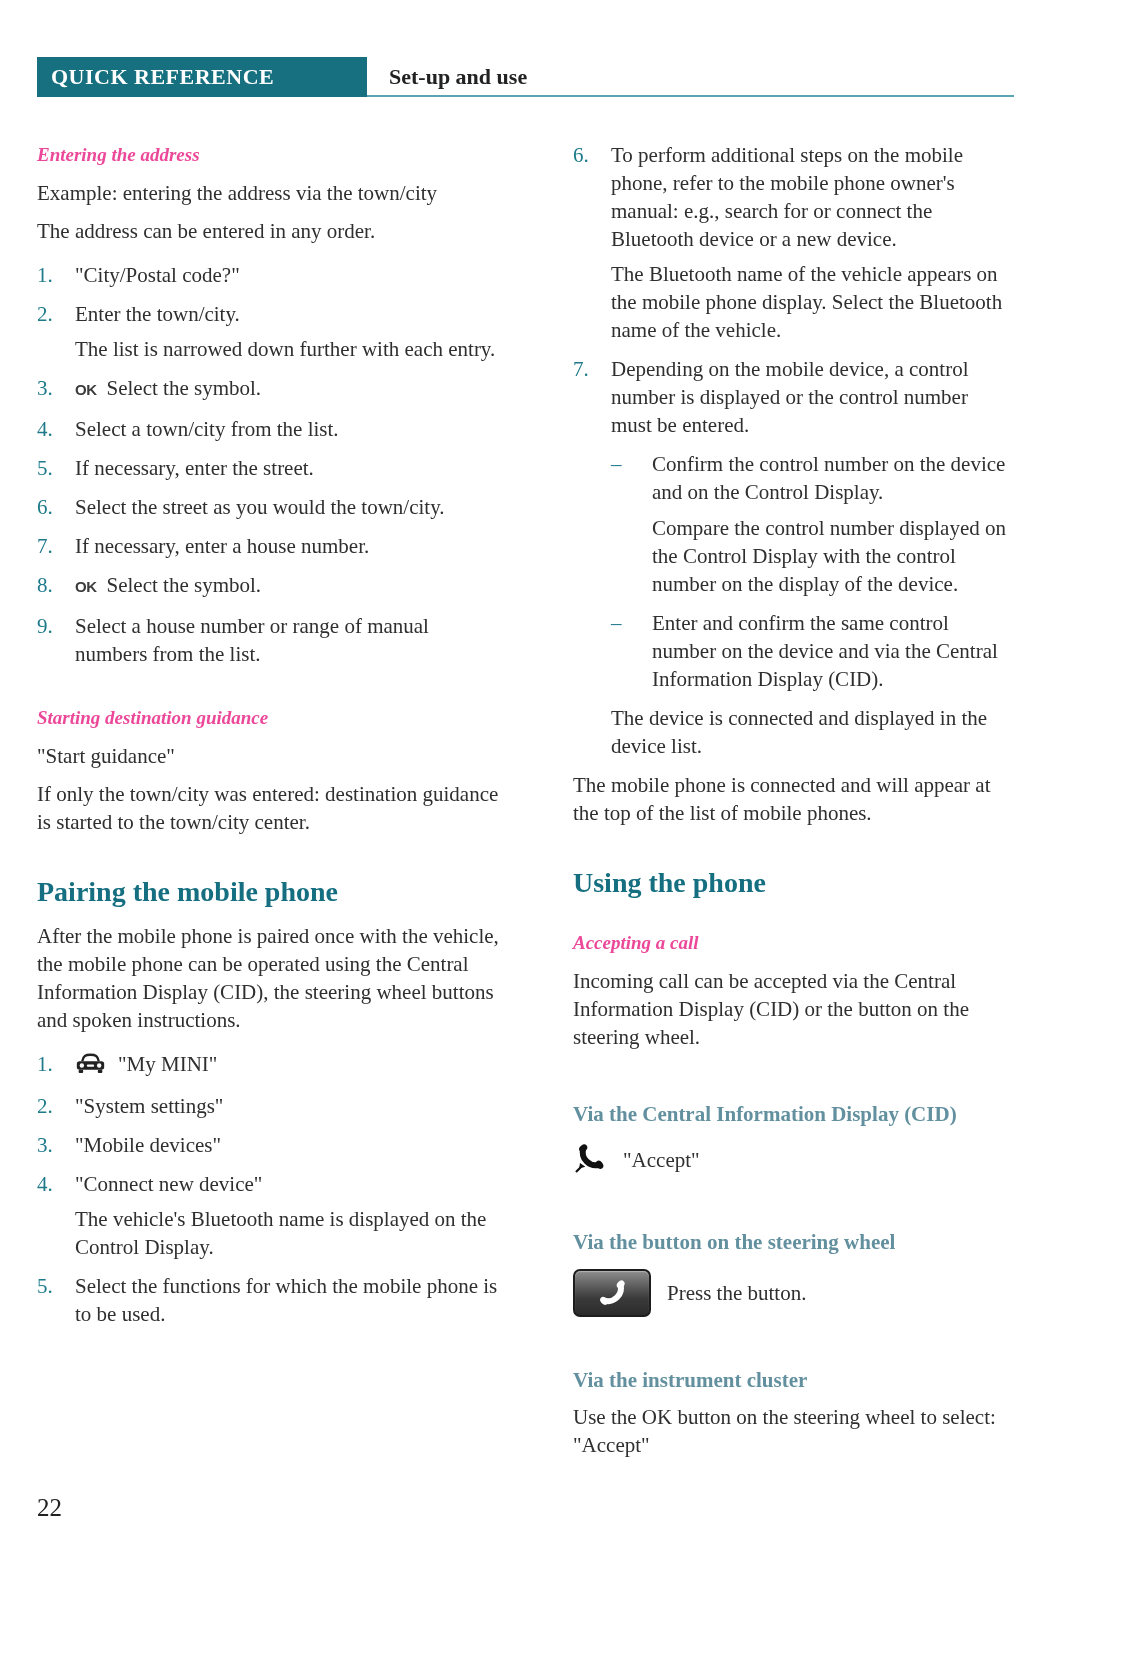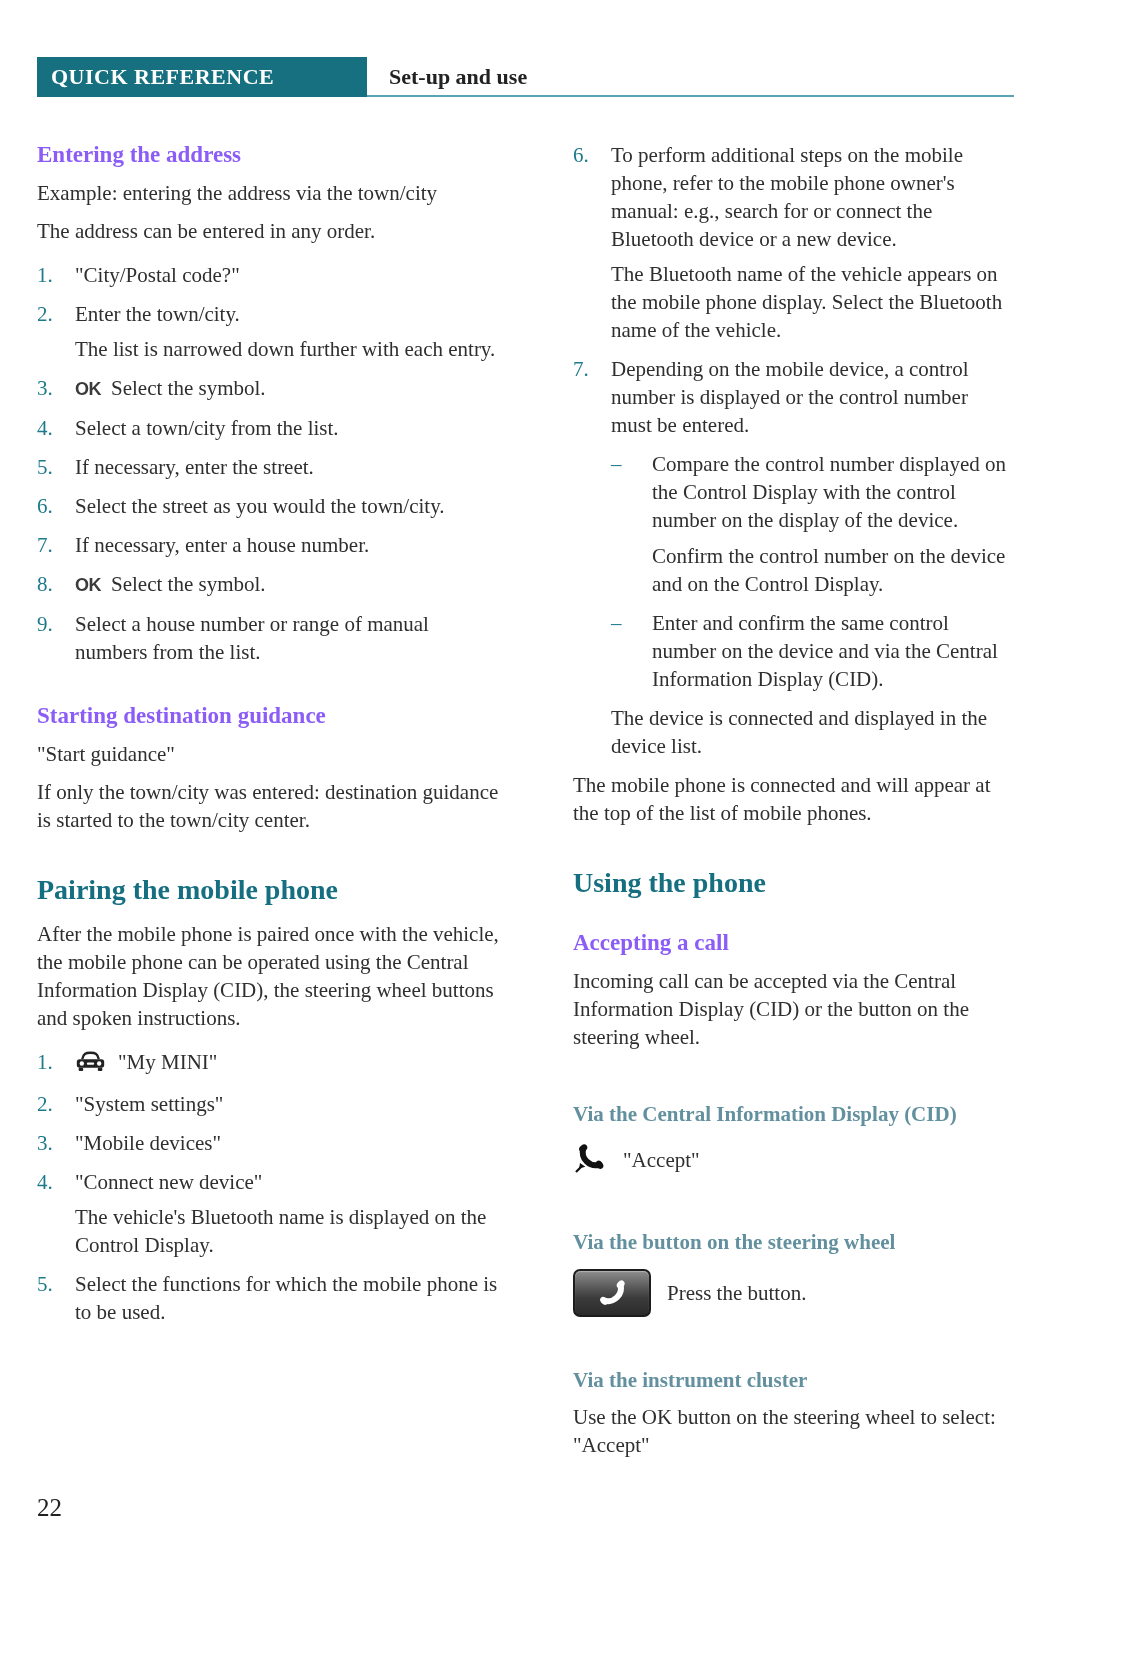--- a/index.html
+++ b/index.html
@@ -39,42 +39,42 @@
   .col-right { width:437px; flex:none; }
 
   p, .stext { font-size:21px; line-height:28px; }
   .para { margin-top:10px; }
 
   h2.sec {
     color:#156f80; font-size:28px; line-height:32px;
     margin-top:40px; font-weight:bold;
   }
   h3.sub-sec {
-    color:#8b5cf6; font-size:23px; line-height:28px;
-    margin-top:36px; font-weight:bold;
+    color:#ec4899; font-size:19px; line-height:28px;
+    margin-top:36px; font-weight:bold;font-style:italic;
   }
   h4.minor-sec {
     color:#62909f; font-size:21px; line-height:26px;
     margin-top:50px; font-weight:bold;
   }
   h3.first { margin-top:0; }
 
   
   ol.steps { list-style:none; margin-top:16px; }
   .step { display:flex; margin-bottom:11px; }
   .step .num {
     flex:none; width:38px;
     color:#1e7a8b; font-size:21px; line-height:28px;
   }
   .stext { flex:1; }
   .stext .sub { margin-top:7px; }
 
   .ok-glyph {
     font-family:"Liberation Sans","DejaVu Sans",sans-serif;
-    font-weight:bold; font-size:18px; color:#3b3b3b;
+    font-weight:bold; font-size:15px; color:#3b3b3b;
     margin-right:10px; letter-spacing:-0.5px;
   }
 
   .dash-item { display:flex; margin-top:11px; }
   .dash-item .dmark {
     flex:none; width:41px;
     color:#1e7a8b; font-size:21px; line-height:28px;
   }
   .dash-item .dtext { flex:1; }
   .dash-item .dtext p + p { margin-top:8px; }
@@ -218,22 +218,22 @@
             <p class="sub">The Bluetooth name of the vehicle appears on the mobile phone display. Select the Bluetooth name of the vehicle.</p>
           </div>
         </li>
         <li class="step">
           <span class="num">7.</span>
           <div class="stext">
             <span>Depending on the mobile device, a control number is displayed or the control number must be entered.</span>
             <div class="dash-item">
               <span class="dmark">–</span>
               <div class="dtext">
+                <p>Confirm the control number on the device and on the Control Display.</p>
                 <p>Compare the control number displayed on the Control Display with the control number on the display of the device.</p>
-                <p>Confirm the control number on the device and on the Control Display.</p>
               </div>
             </div>
             <div class="dash-item">
               <span class="dmark">–</span>
               <div class="dtext">
                 <p>Enter and confirm the same control number on the device and via the Central Information Display (CID).</p>
               </div>
             </div>
             <p class="sub" style="margin-top:11px">The device is connected and displayed in the device list.</p>
           </div>

